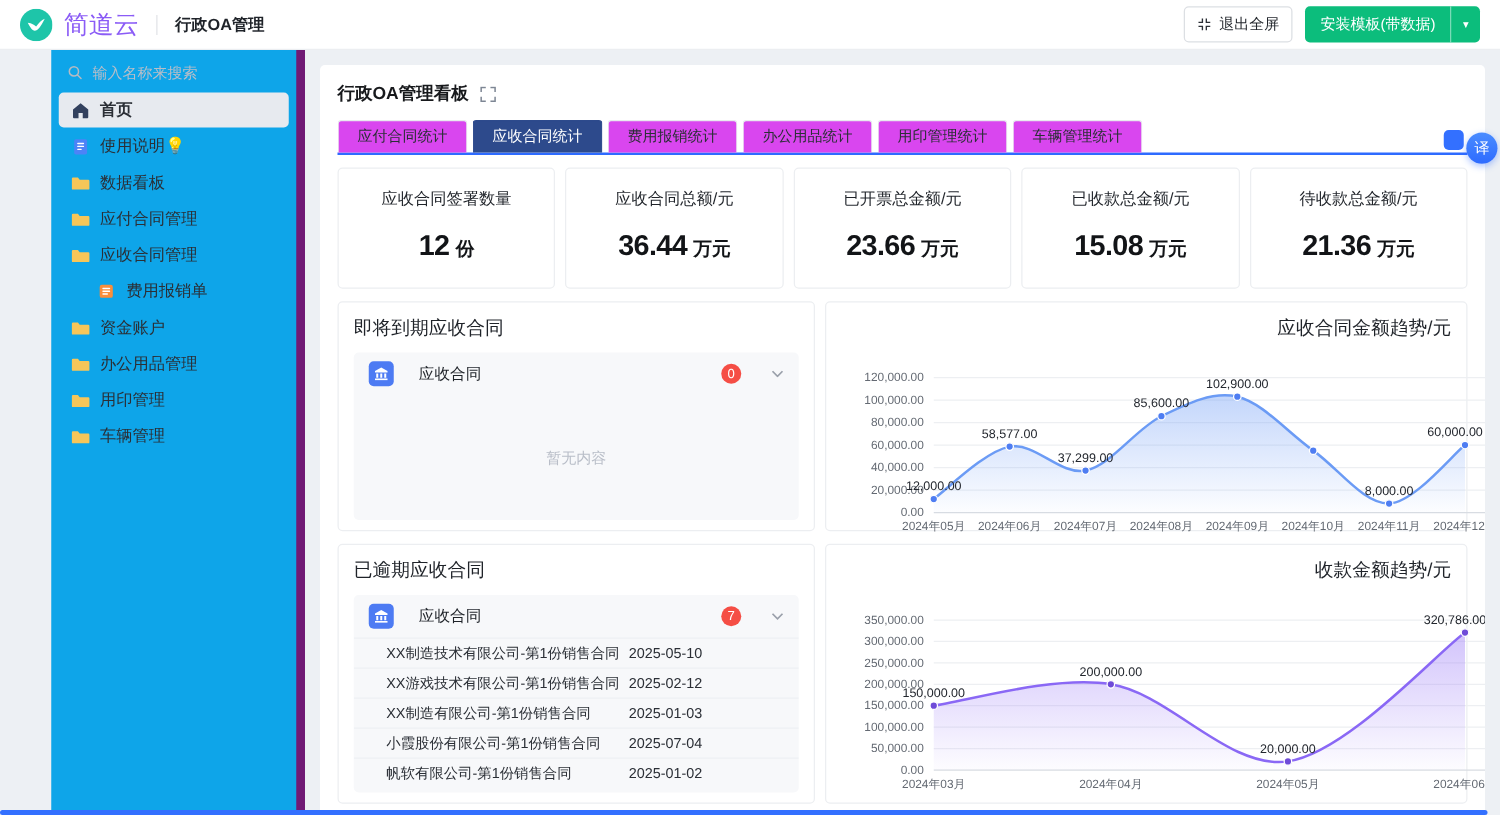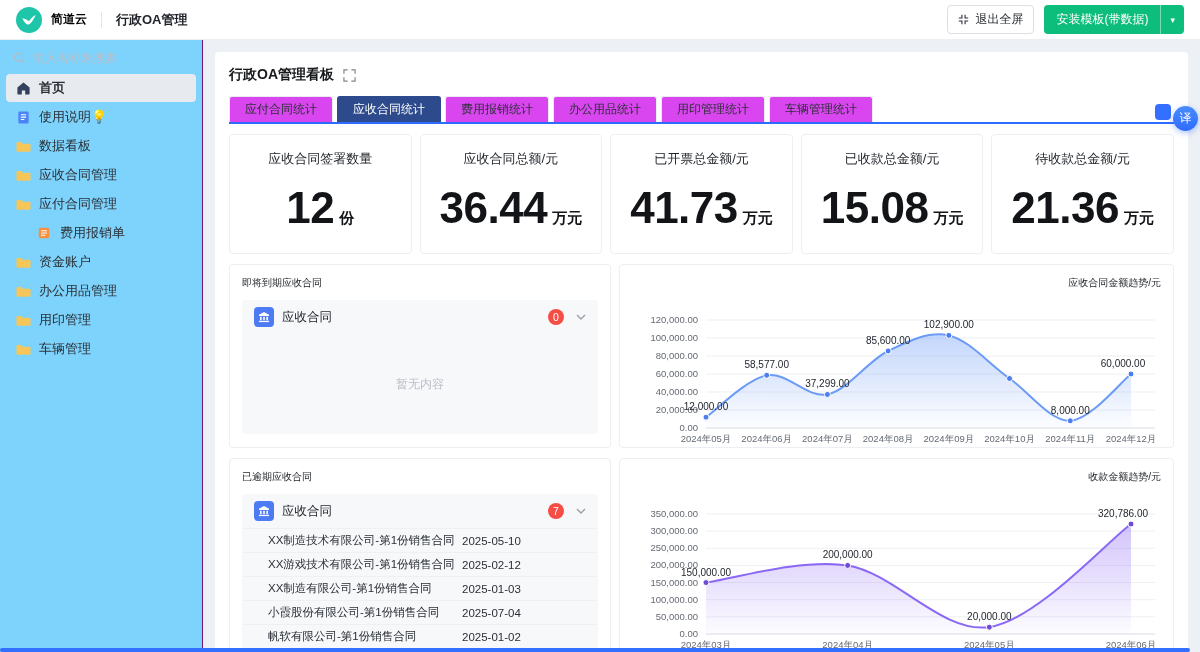--- a/index.html
+++ b/index.html
@@ -6,34 +6,34 @@
   html,body { width:1200px; height:652px; overflow:hidden; }
   body {
     font-family:"Liberation Sans","DejaVu Sans",sans-serif;
     font-size:13px; color:#1f2329; background:#edf0f4; position:relative;
   }
   
   .header { height:40px; background:#fff; border-bottom:1px solid #eceef1;
     display:flex; align-items:center; justify-content:space-between; padding:0 16px; position:relative; z-index:3; }
   .h-left { display:flex; align-items:center; gap:9px; }
   .logo-badge { width:26px; height:26px; display:flex; }
-  .logo-text { font-size:12px; font-weight:bold; color:#000000; }
+  .logo-text { font-size:20px; font-weight:normal; color:#8b5cf6; }
   .h-div { width:1px; height:16px; background:#e2e4e8; margin:0 5px; }
   .app-name { font-size:13px; font-weight:bold; color:#1f2329; }
   .h-right { display:flex; align-items:center; gap:10px; }
   .btn-exit { display:inline-flex; align-items:center; gap:6px; border:1px solid #dcdfe3; background:#fff;
     border-radius:4px; padding:5px 10px; font-size:12px; color:#1f2329; cursor:pointer; }
   .btn-install { display:inline-flex; align-items:stretch; background:#0CBD7C; color:#fff; border-radius:4px;
     font-size:12px; overflow:hidden; cursor:pointer; }
   .btn-install .lbl { padding:6px 12px; }
   .btn-install .sep { width:1px; background:rgba(255,255,255,.45); }
   .btn-install .chev { padding:6px 9px; font-size:9px; display:flex; align-items:center; }
   
   .body-wrap { display:flex; height:612px; }
-  .sidebar { width:203px; flex:none; background:#7dd3fc; border-right:1px solid #701a75; padding-top:2px; }
+  .sidebar { width:203px; flex:none; background:#0ea5e9; border-right:7px solid #701a75; padding-top:2px;margin-left:41px; }
   .search-row { display:flex; align-items:center; gap:7px; padding:9px 12px 8px; }
   .search-row input { border:none; outline:none; background:transparent; font-size:12px; width:140px; color:#333;
     font-family:inherit; }
   .search-row input::placeholder { color:#b9bec8; }
   .nav-item { display:flex; align-items:center; gap:8px; margin:1px 6px; padding:5px 9px; border-radius:4px;
     font-size:13px; color:#2b2f36; cursor:pointer; }
   .nav-item.active { background:#e7eaef; font-weight:bold; }
   .nav-item.child { padding-left:30px; }
   .ni-icon { width:16px; height:16px; flex:none; display:flex; align-items:center; justify-content:center; }
   
@@ -44,31 +44,31 @@
   .expand-icon { display:flex; cursor:pointer; margin-top:1px; }
   .tabs { display:flex; gap:4px; margin-top:12px; border-bottom:2px solid #2E6BFF; align-items:flex-end; }
   .tab { background:#d946ef; border:1px solid #e8eaee; border-bottom:none; border-radius:3px 3px 0 0;
     padding:6px 15px; font-size:12px; color:#2b2f36; cursor:pointer; line-height:13px; white-space:nowrap; }
   .tab.active { background:#2D4A8C; border-color:#2D4A8C; color:#fff; }
   .stats { display:flex; gap:8px; margin-top:10px; }
   .stat-card { flex:1; border:1px solid #eceef1; border-radius:4px; background:#fff; text-align:center;
     padding:15px 4px 20px; }
   .stat-title { font-size:13px; color:#1f2329; }
   .stat-value { margin-top:15px; font-weight:bold; color:#121417; white-space:nowrap; }
-  .stat-value .num { font-size:44px; letter-spacing:-.5px; }
+  .stat-value .num { font-size:23px; letter-spacing:-.5px; }
   .stat-value .unit { font-size:15px; margin-left:5px; }
   .panel-row { display:flex; gap:8px; margin-top:10px; }
   .panel { border:1px solid #eceef1; border-radius:4px; background:#fff; padding:11px 12px; }
   .panel-list { width:382px; flex:none; }
   .panel-chart { flex:1; min-width:0;text-align:right; }
   .row1 .panel { height:184px; }
   .row2 .panel { height:208px; }
-  .panel-title { font-size:10px; color:#1f2329; }
+  .panel-title { font-size:15px; color:#1f2329; }
   .inner-gray { background:#f7f8fa; border-radius:4px; margin-top:10px; height:calc(100% - 26px); overflow:hidden; }
-  .grp-header { display:flex; align-items:center; gap:8px; padding:7px 12px; cursor:pointer; }
+  .grp-header { display:flex; align-items:center; gap:20px; padding:7px 12px; cursor:pointer; }
   .grp-icon { width:20px; height:20px; border-radius:4px; background:#4D7BF3; display:flex; align-items:center;
     justify-content:center; flex:none; }
   .grp-label { font-size:12.5px; color:#1f2329; flex:1; }
   .badge { background:#F54E45; color:#fff; min-width:16px; height:16px; border-radius:8px; font-size:10.5px;
     line-height:16px; text-align:center; padding:0 4px; }
   .chev-icon { display:flex; margin-left:4px; cursor:pointer; }
   .empty-text { text-align:center; color:#b9bec8; font-size:12px; margin-top:42px; }
   .contract-row { display:flex; align-items:center; padding:4px 10px 4px 26px; font-size:11.5px; color:#2b2f36;
     border-top:1px solid #eef0f3; cursor:pointer; }
   .c-name { flex:0 0 194px; white-space:nowrap; overflow:hidden; }
@@ -153,29 +153,29 @@
             </svg>
           </span>
         <span class="ni-label">数据看板</span>
       </div>
       <div class="nav-item">
         <span class="ni-icon">
             <svg width="15" height="15" viewBox="0 0 16 16">
               <path d="M1.5 3.2h4.2l1.5 1.9h7.3a1 1 0 0 1 1 1v6.4a1 1 0 0 1-1 1h-13a1 1 0 0 1-1-1V4.2a1 1 0 0 1 1-1z" fill="#F6C659"></path>
             </svg>
           </span>
+        <span class="ni-label">应付合同管理</span>
+      </div>
+      <div class="nav-item">
+        <span class="ni-icon">
+            <svg width="15" height="15" viewBox="0 0 16 16">
+              <path d="M1.5 3.2h4.2l1.5 1.9h7.3a1 1 0 0 1 1 1v6.4a1 1 0 0 1-1 1h-13a1 1 0 0 1-1-1V4.2a1 1 0 0 1 1-1z" fill="#F6C659"></path>
+            </svg>
+          </span>
         <span class="ni-label">应收合同管理</span>
-      </div>
-      <div class="nav-item">
-        <span class="ni-icon">
-            <svg width="15" height="15" viewBox="0 0 16 16">
-              <path d="M1.5 3.2h4.2l1.5 1.9h7.3a1 1 0 0 1 1 1v6.4a1 1 0 0 1-1 1h-13a1 1 0 0 1-1-1V4.2a1 1 0 0 1 1-1z" fill="#F6C659"></path>
-            </svg>
-          </span>
-        <span class="ni-label">应付合同管理</span>
       </div>
       <div class="nav-item child">
         <span class="ni-icon">
             <svg width="14" height="14" viewBox="0 0 16 16">
               <rect x="2" y="2" width="12" height="12" rx="2" fill="#F98E3B"></rect>
               <path d="M5 5.5h6M5 8h6M5 10.5h4" stroke="#fff" stroke-width="1.2" stroke-linecap="round"></path>
             </svg>
           </span>
         <span class="ni-label">费用报销单</span>
       </div>
@@ -238,21 +238,21 @@
         <div class="stat-card">
           <div class="stat-title">应收合同签署数量</div>
           <div class="stat-value"><span class="num">12</span><span class="unit">份</span></div>
         </div>
         <div class="stat-card">
           <div class="stat-title">应收合同总额/元</div>
           <div class="stat-value"><span class="num">36.44</span><span class="unit">万元</span></div>
         </div>
         <div class="stat-card">
           <div class="stat-title">已开票总金额/元</div>
-          <div class="stat-value"><span class="num">41.73</span><span class="unit">万元</span></div>
+          <div class="stat-value"><span class="num">23.66</span><span class="unit">万元</span></div>
         </div>
         <div class="stat-card">
           <div class="stat-title">已收款总金额/元</div>
           <div class="stat-value"><span class="num">15.08</span><span class="unit">万元</span></div>
         </div>
         <div class="stat-card">
           <div class="stat-title">待收款总金额/元</div>
           <div class="stat-value"><span class="num">21.36</span><span class="unit">万元</span></div>
         </div>
       </div>

